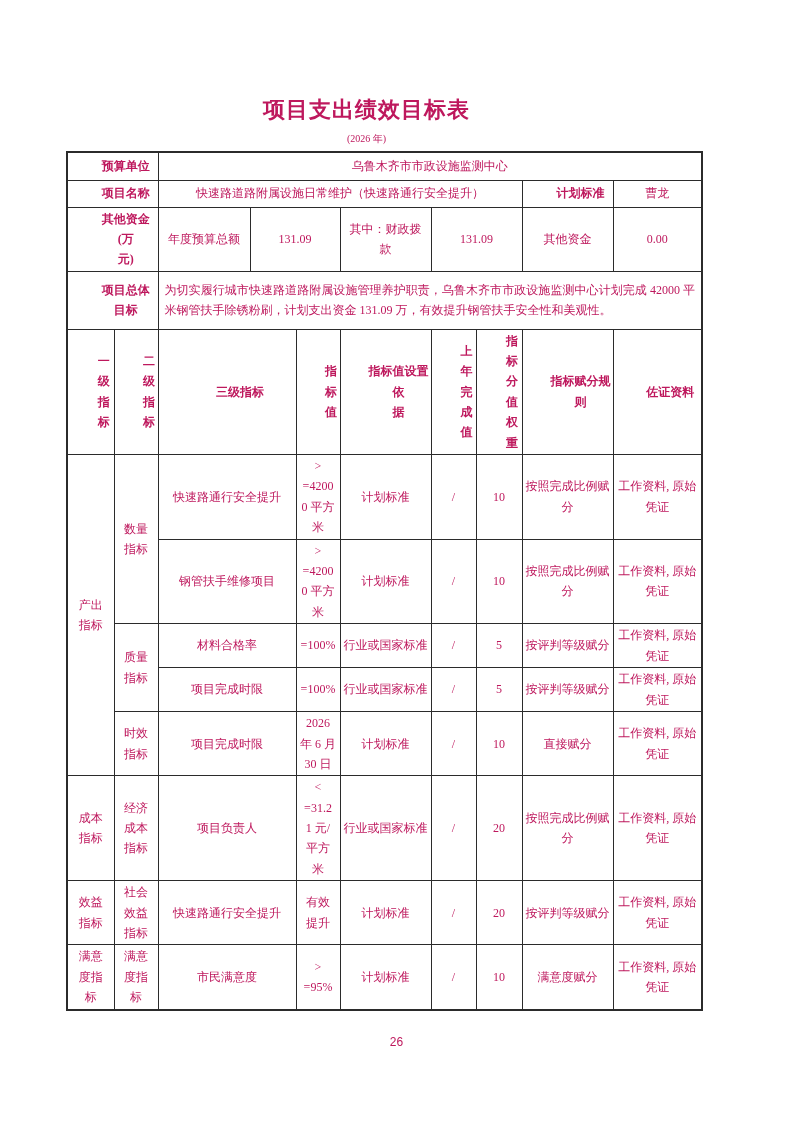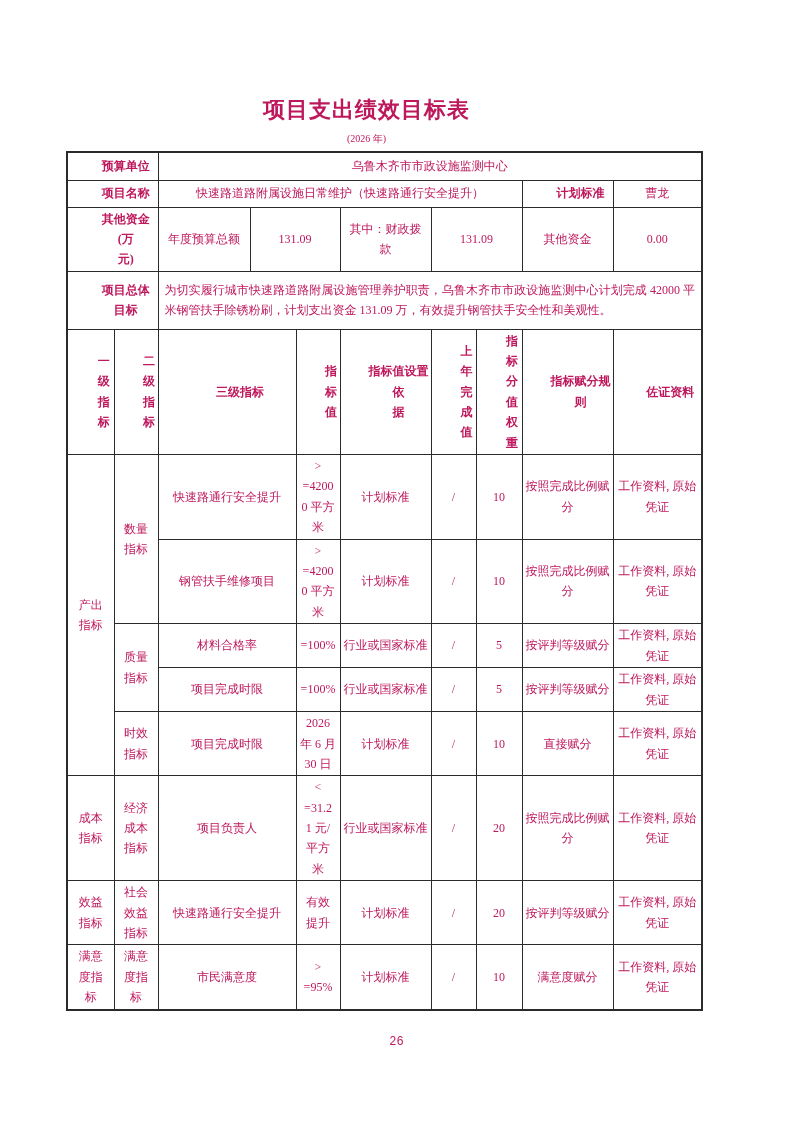--- a/index.html
+++ b/index.html
@@ -51,21 +51,21 @@
     text-align: justify;
     padding: 4px 6px;
     white-space: normal;
     font-family: Liberation Serif, serif;
   }
   .page-number {
     position: absolute;
     top: 1022px; left: 0; right: 0;
     text-align: center;
     font-size: 12px;
-    font-family: Liberation Mono, monospace;
+    font-family: Liberation Sans, sans-serif;
   }
 </style>
 </head>
 <body>
 
 <div class="page">
 
   <div class="doc-title">项目支出绩效目标表</div>
   <div class="doc-subtitle">(2026 年)</div>
 

